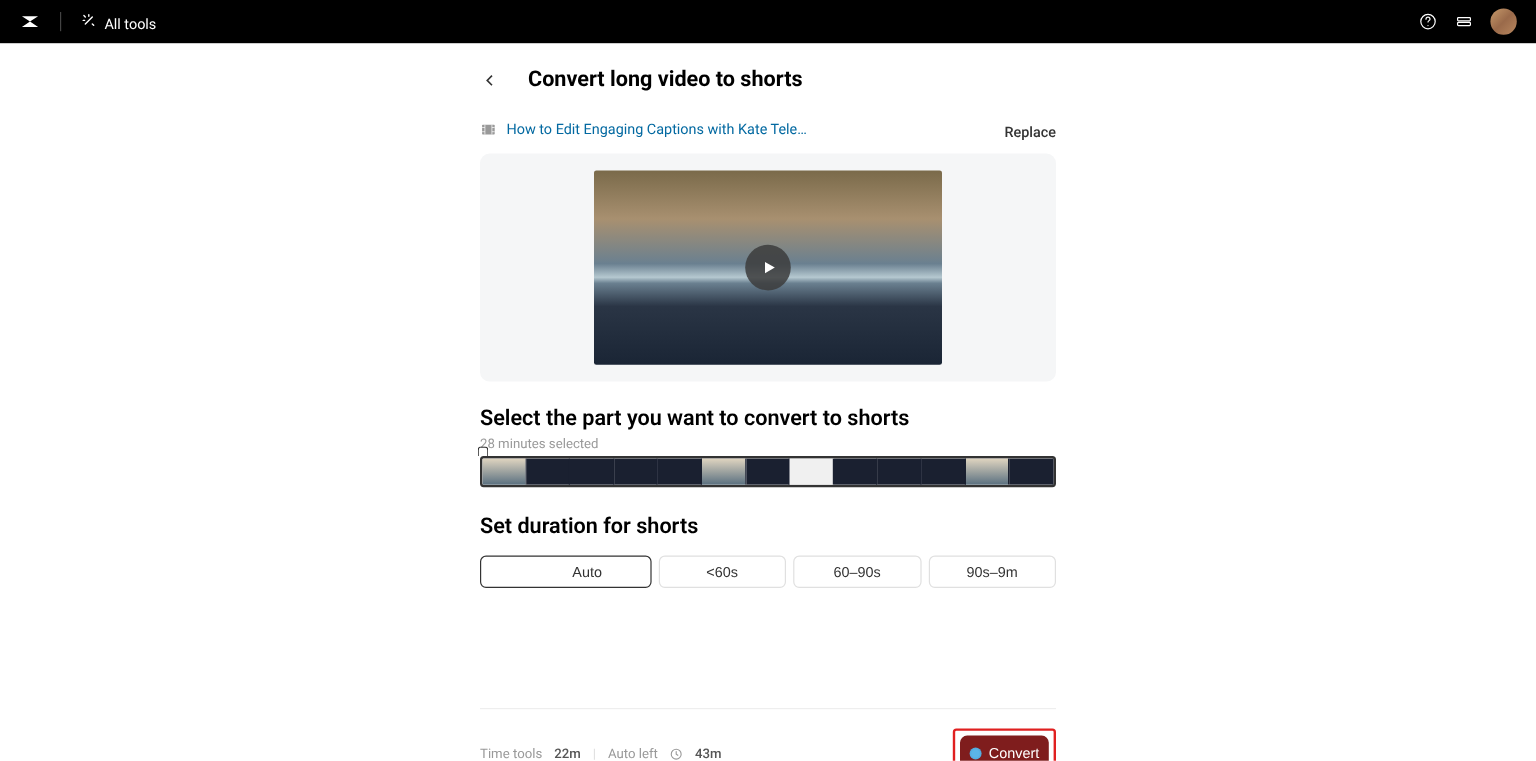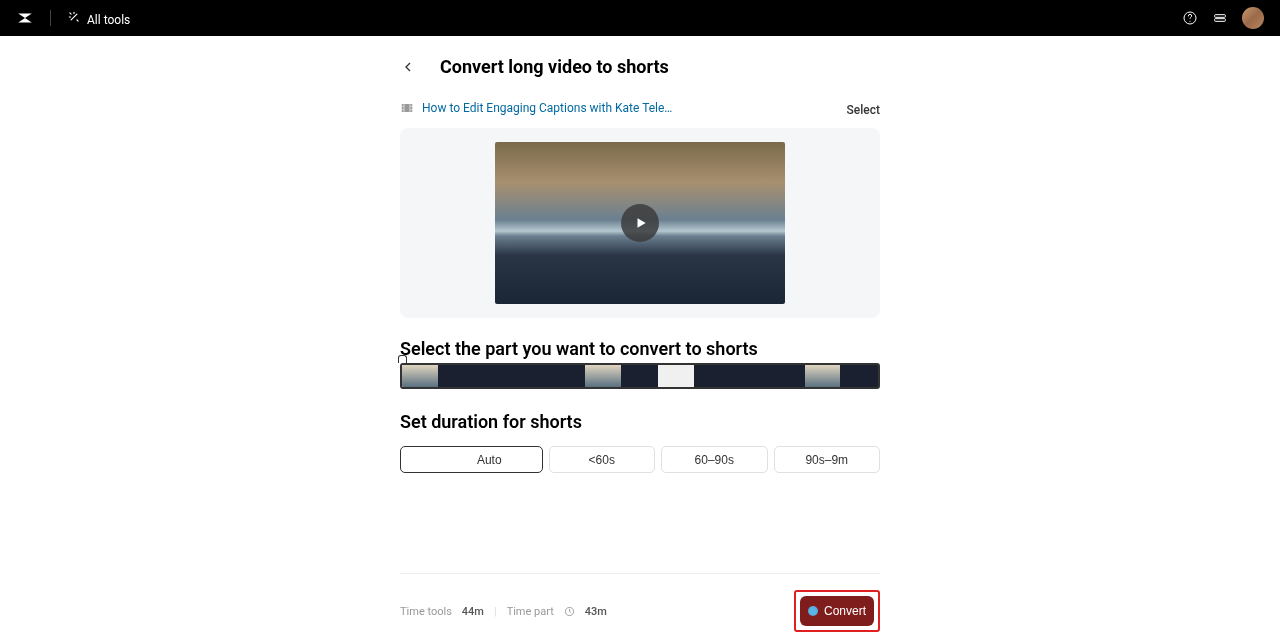--- a/index.html
+++ b/index.html
@@ -355,34 +355,35 @@
     <div class="video-row">
       <div class="video-info">
         <span class="video-icon">
           <svg viewBox="0 0 24 24">
               <rect x="3" y="5" width="18" height="14" rx="1"></rect>
               <path d="M7 5v14M17 5v14M3 9h4M3 15h4M17 9h4M17 15h4" stroke="#fff" stroke-width="1"></path>
             </svg>
         </span>
         <span>How to Edit Engaging Captions with Kate Tele…</span>
       </div>
-      <div class="replace-btn">Select</div>
+      <div class="replace-btn">Replace</div>
     </div>
 
     <div class="preview-box">
       <div class="preview-inner">
         <div class="play-btn">
           <svg viewBox="0 0 24 24">
               <path d="M6 4l14 8-14 8V4z"></path>
             </svg>
         </div>
       </div>
     </div>
 
     <div class="section-label">Select the part you want to convert to shorts</div>
+    <div class="duration-selected">28 minutes selected</div>
 
     <div class="timeline-wrapper">
       <div class="timeline-marker"></div>
       <div class="timeline">
         <div class="timeline-frame light"></div>
         <div class="timeline-frame dark"></div>
         <div class="timeline-frame dark"></div>
         <div class="timeline-frame dark"></div>
         <div class="timeline-frame dark"></div>
         <div class="timeline-frame light"></div>
@@ -402,23 +403,23 @@
       <button class="duration-btn selected">Auto</button>
       <button class="duration-btn">&lt;60s</button>
       <button class="duration-btn">60–90s</button>
       <button class="duration-btn">90s–9m</button>
     </div>
 
     <div class="footer-divider"></div>
     <div class="footer">
       <div class="footer-left">
         <span>Time tools</span>
-        <span class="value">44m</span>
+        <span class="value">22m</span>
         <span class="footer-sep">|</span>
-        <span>Time part</span>
+        <span>Auto left</span>
         <span class="footer-icon">
           <svg viewBox="0 0 24 24">
               <circle cx="12" cy="12" r="9" stroke-width="2"></circle>
               <path d="M12 7v5l3 2" stroke-width="2" stroke-linecap="round"></path>
             </svg>
         </span>
         <span class="value">43m</span>
       </div>
       <div class="convert-wrap">
         <button class="convert-btn">

